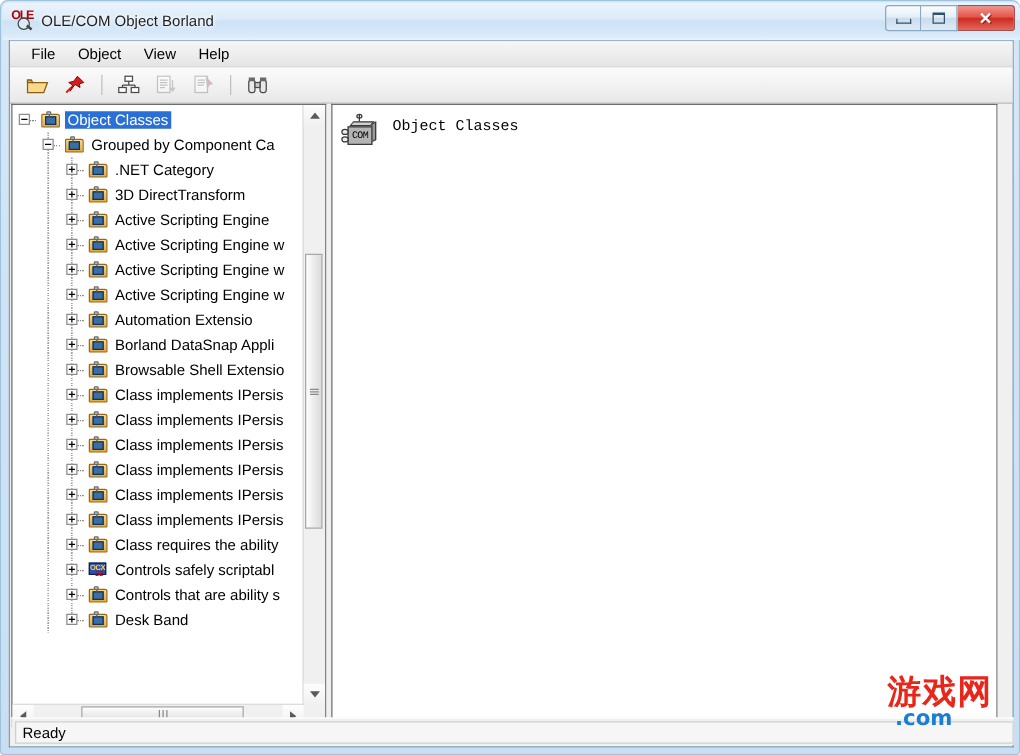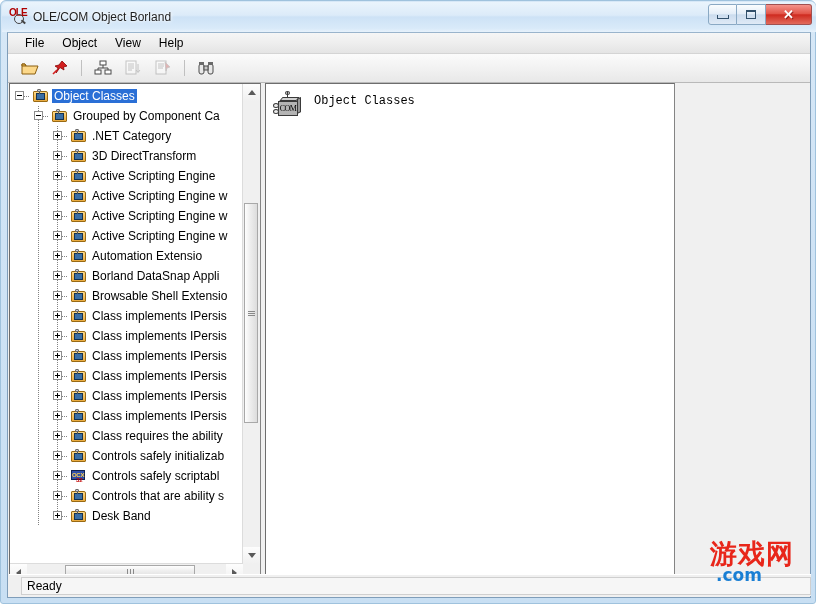--- a/index.html
+++ b/index.html
@@ -171,21 +171,21 @@
     width: 1px;
     height: 16px;
     background: #c0c0c0;
     margin: 0 3px;
   }
 
   
   #panes {
     position: absolute;
     left: 1px; top: 50px;
-    width: 666px;
+    width: 789px;
     height: 499px;
     display: flex;
   }
   #left-pane {
     position: relative;
     width: 252px;
     height: 499px;
     box-sizing: border-box;
     background: #ffffff;
     border: 1px solid #848484;
@@ -428,21 +428,21 @@
     flex: 0 0 auto;
   }
   #com-icon .face {
     position: absolute;
     left: 6px; top: 9px;
     width: 20px; height: 15px;
     background: #b4b4b4;
     border: 1px solid #3a3a3a;
     box-sizing: border-box;
     color: #000000;
-    font-family: Liberation Serif, serif;
+    font-family: Liberation Mono, monospace;
     font-size: 8px;
     line-height: 13px;
     text-align: center;
     letter-spacing: -0.5px;
   }
   #com-icon .side {
     position: absolute;
     left: 25px; top: 6px;
     width: 4px; height: 15px;
     background: #9a9a9a;
@@ -500,21 +500,21 @@
     left: 1px; bottom: 1px;
     width: 802px;
     height: 22px;
     box-sizing: border-box;
     background: #f0f0f0;
     border-top: 1px solid #ffffff;
     display: flex;
     align-items: center;
   }
   #status-panel {
-    margin-left: 12px;
+    margin-left: 3px;
     height: 18px;
     flex: 1;
     box-sizing: border-box;
     border: 1px solid #cfcfcf;
     background: #f6f6f6;
     display: flex;
     align-items: center;
     padding-left: 5px;
     font-size: 12px;
     color: #000000;
@@ -934,36 +934,20 @@
             <div class="tree-row">
               <span class="indent" style="width:19px;"></span>
               <span class="indent" style="width:19px;">
                 <span class="vline" style="left:9px;"></span>
               </span>
               <span class="indent" style="width:19px;">
                 <span class="vline" style="left:9px;"></span>
                 <span class="expander plus" style="position:absolute;left:5px;top:5px;"></span>
                 <span class="hline" style="left:14px;width:5px;"></span>
               </span>
-              <span class="tree-icon ic-folder">
-                <span class="back"></span>
-                <span class="com"></span>
-              </span>
-              <span class="tree-label">Controls safely initializab</span>
-            </div>
-            <div class="tree-row">
-              <span class="indent" style="width:19px;"></span>
-              <span class="indent" style="width:19px;">
-                <span class="vline" style="left:9px;"></span>
-              </span>
-              <span class="indent" style="width:19px;">
-                <span class="vline" style="left:9px;"></span>
-                <span class="expander plus" style="position:absolute;left:5px;top:5px;"></span>
-                <span class="hline" style="left:14px;width:5px;"></span>
-              </span>
               <span class="tree-icon ic-ocx">
                 <span class="box">OCX</span>
                 <span class="num">32</span>
               </span>
               <span class="tree-label">Controls safely scriptabl</span>
             </div>
             <div class="tree-row">
               <span class="indent" style="width:19px;"></span>
               <span class="indent" style="width:19px;">
                 <span class="vline" style="left:9px;"></span>

